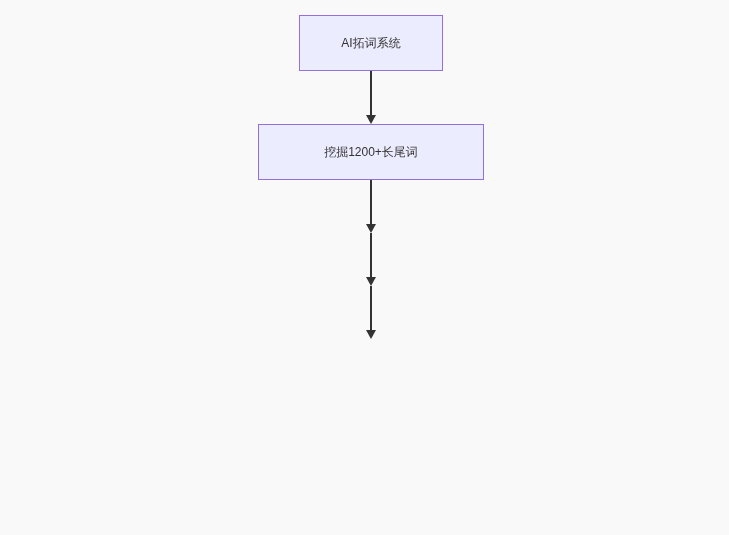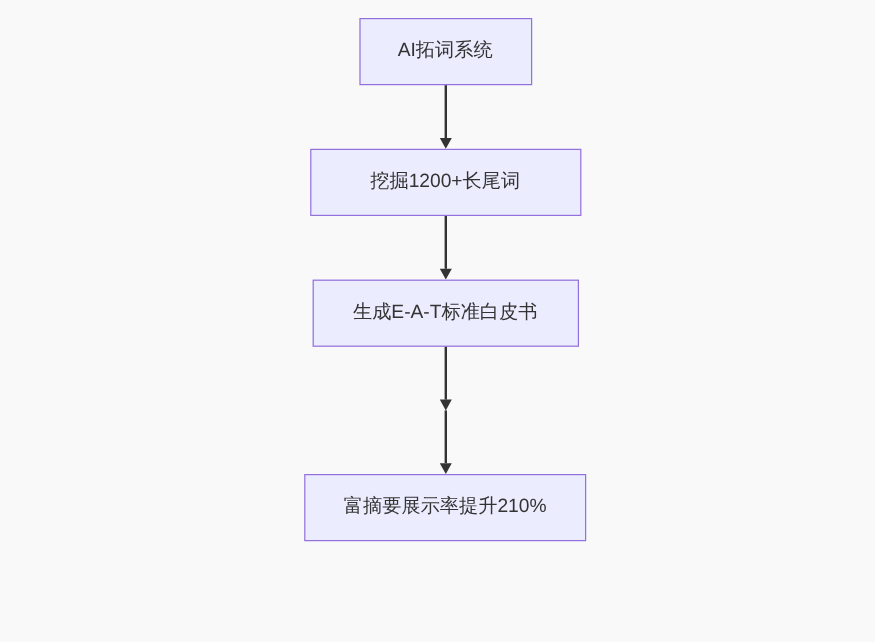--- a/index.html
+++ b/index.html
@@ -32,21 +32,21 @@
     align-items: center;
   }
   .node {
     height: 56px;
     display: flex;
     align-items: center;
     justify-content: center;
     background: var(--node-fill, #ECECFF);
     border: 1px solid var(--node-border, #9370DB);
     color: var(--text, #333333);
-    font-size: 16px;
+    font-size: 12px;
     white-space: nowrap;
     line-height: 1;
     text-align: center;
   }
   .node.n1 { width: 144px; }
   .node.n2 { width: 226px; }
   .node.n3 { width: 222px; }
   .node.n4 { width: 213px; }
   .node.n5 { width: 235px; }
   .edge {
@@ -82,29 +82,27 @@
       <div class="edge-head"></div>
     </div>
 
     <div class="node n2">挖掘1200+长尾词</div>
 
     <div class="edge">
       <div class="edge-line"></div>
       <div class="edge-head"></div>
     </div>
 
-    <div class="node n3">生成E-A-T标准白皮书</div>
 
     <div class="edge">
       <div class="edge-line"></div>
       <div class="edge-head"></div>
     </div>
 
 
     <div class="edge">
       <div class="edge-line"></div>
       <div class="edge-head"></div>
     </div>
 
-    <div class="node n5">富摘要展示率提升210%</div>
 
   </div>
 </div>
 
 </body></html>

